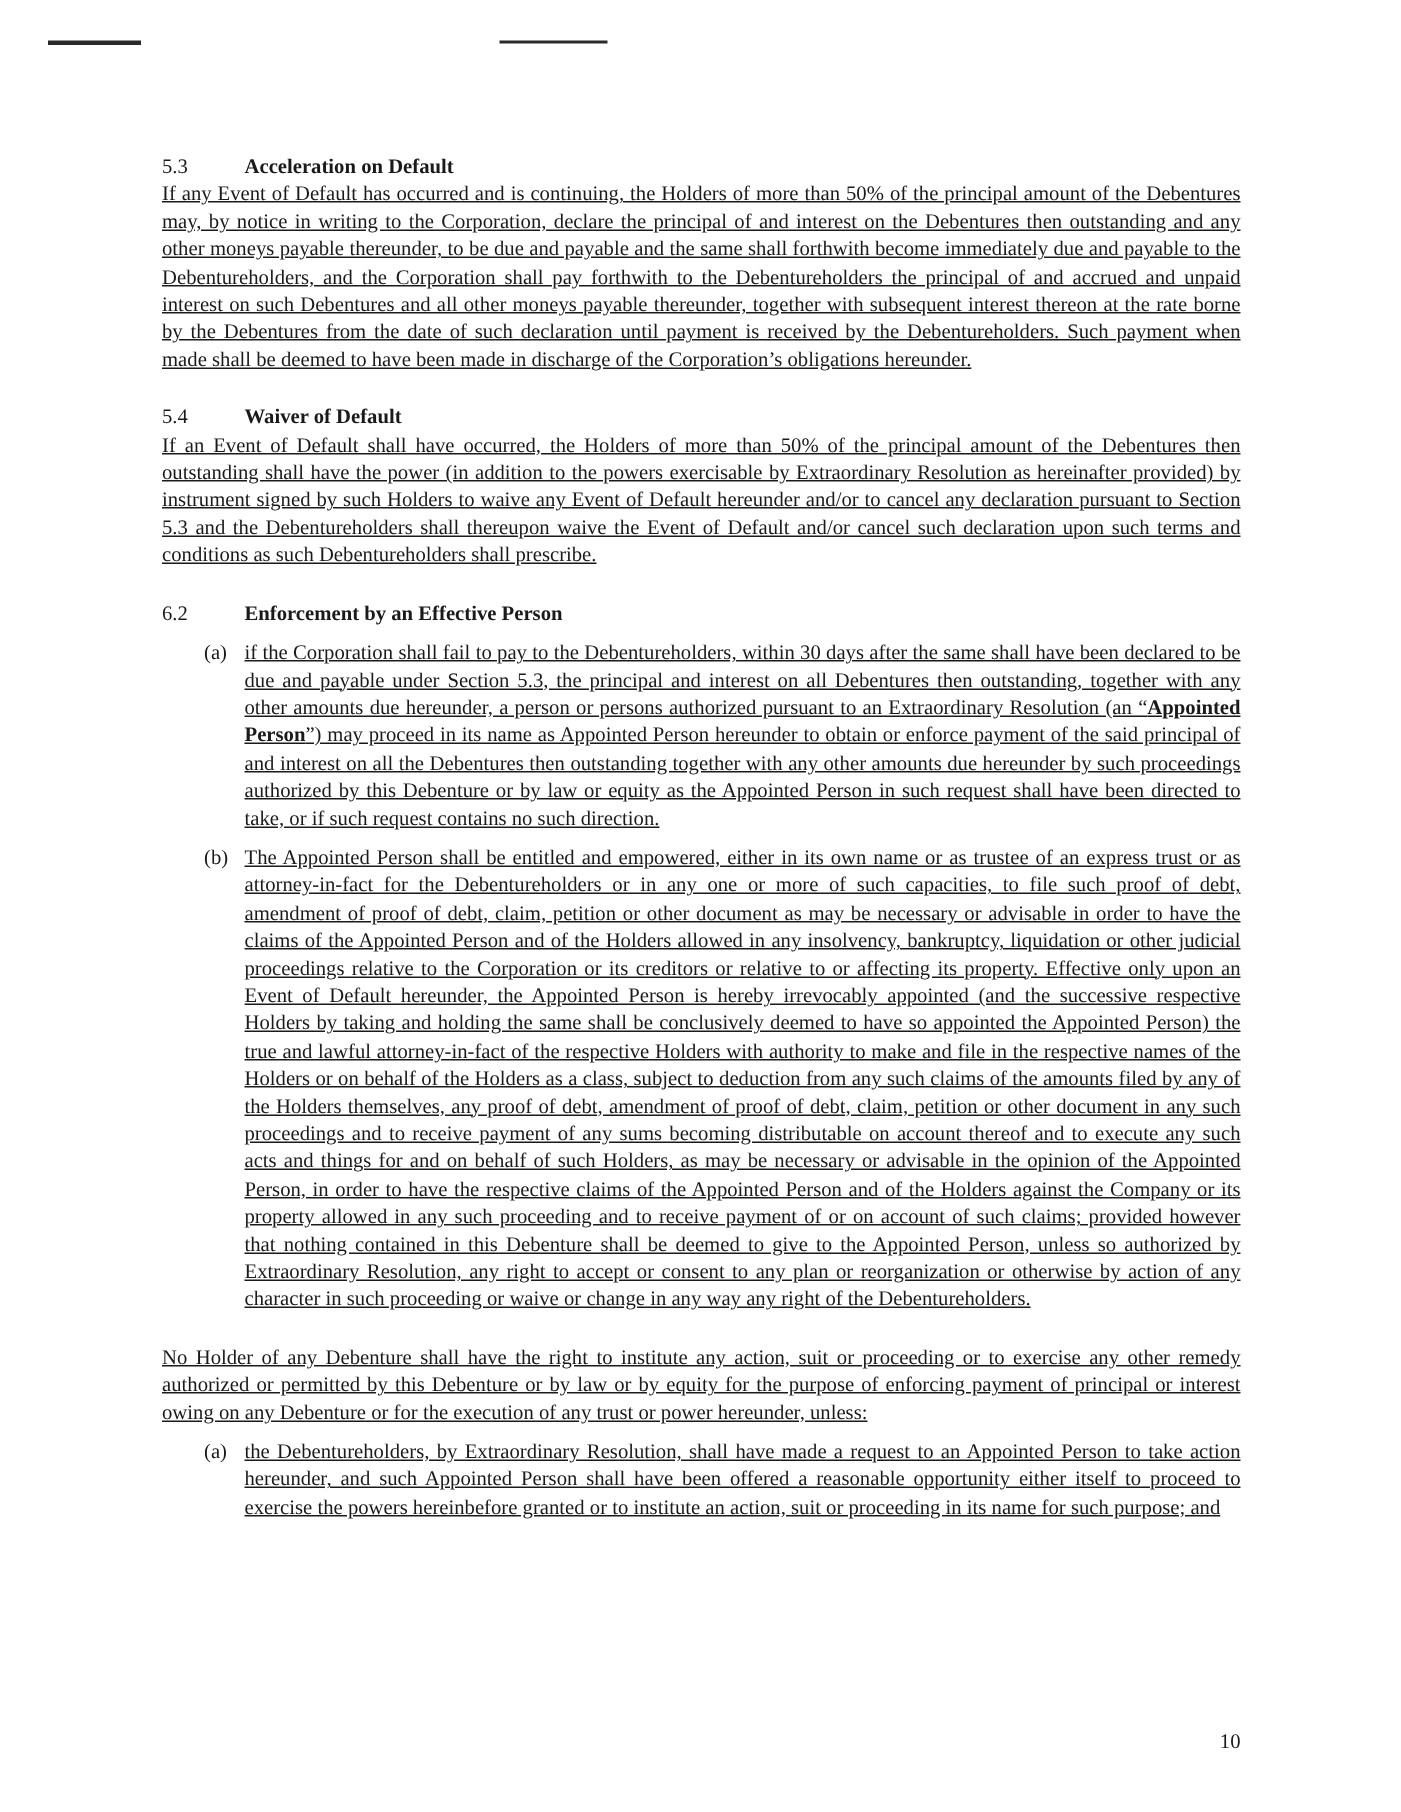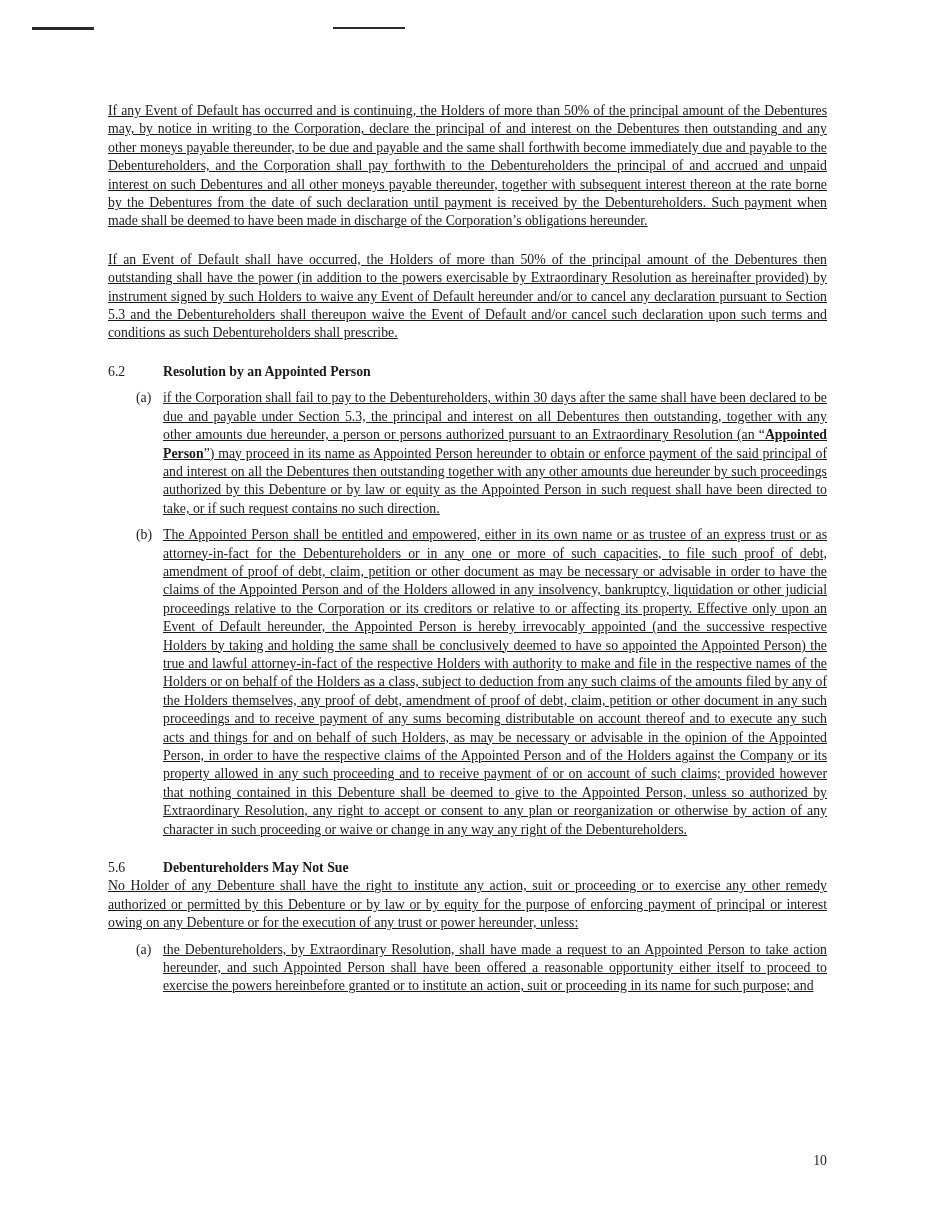--- a/index.html
+++ b/index.html
@@ -65,44 +65,48 @@
 </style>
 </head>
 <body>
 
 <div class="page">
   <div class="artifact artifact-1"></div>
   <div class="artifact artifact-2"></div>
 
   <main class="content" id="doc-body">
       <div class="doc-section">
+        <div class="section-heading">
+          <span class="section-number">5.3</span>
+          <span class="section-title">Acceleration on Default</span>
+        </div>
         <p class="doc-paragraph"><span>If any Event of Default has occurred and is continuing, the Holders of more than 50% of the principal amount of the Debentures may, by notice in writing to the Corporation, declare the principal of and interest on the Debentures then outstanding and any other moneys payable thereunder, to be due and payable and the same shall forthwith become immediately due and payable to the Debentureholders, and the Corporation shall pay forthwith to the Debentureholders the principal of and accrued and unpaid interest on such Debentures and all other moneys payable thereunder, together with subsequent interest thereon at the rate borne by the Debentures from the date of such declaration until payment is received by the Debentureholders. Such payment when made shall be deemed to have been made in discharge of the Corporation’s obligations hereunder.</span></p>
       </div>
       <div class="doc-section">
+        <div class="section-heading">
+          <span class="section-number">5.4</span>
+          <span class="section-title">Waiver of Default</span>
+        </div>
         <p class="doc-paragraph"><span>If an Event of Default shall have occurred, the Holders of more than 50% of the principal amount of the Debentures then outstanding shall have the power (in addition to the powers exercisable by Extraordinary Resolution as hereinafter provided) by instrument signed by such Holders to waive any Event of Default hereunder and/or to cancel any declaration pursuant to Section 5.3 and the Debentureholders shall thereupon waive the Event of Default and/or cancel such declaration upon such terms and conditions as such Debentureholders shall prescribe.</span></p>
       </div>
       <div class="doc-section">
         <div class="section-heading">
           <span class="section-number">6.2</span>
-          <span class="section-title">Resolution by an Appointed Person</span>
+          <span class="section-title">Enforcement by an Effective Person</span>
         </div>
         <div class="doc-item">
           <span class="item-label">(a)</span>
           <div class="item-text"><span>if the Corporation shall fail to pay to the Debentureholders, within 30 days after the same shall have been declared to be due and payable under Section 5.3, the principal and interest on all Debentures then outstanding, together with any other amounts due hereunder, a person or persons authorized pursuant to an Extraordinary Resolution (an “</span><span class="bold">Appointed Person</span><span>”) may proceed in its name as Appointed Person hereunder to obtain or enforce payment of the said principal of and interest on all the Debentures then outstanding together with any other amounts due hereunder by such proceedings authorized by this Debenture or by law or equity as the Appointed Person in such request shall have been directed to take, or if such request contains no such direction.</span></div>
         </div>
         <div class="doc-item">
           <span class="item-label">(b)</span>
           <div class="item-text"><span>The Appointed Person shall be entitled and empowered, either in its own name or as trustee of an express trust or as attorney-in-fact for the Debentureholders or in any one or more of such capacities, to file such proof of debt, amendment of proof of debt, claim, petition or other document as may be necessary or advisable in order to have the claims of the Appointed Person and of the Holders allowed in any insolvency, bankruptcy, liquidation or other judicial proceedings relative to the Corporation or its creditors or relative to or affecting its property. Effective only upon an Event of Default hereunder, the Appointed Person is hereby irrevocably appointed (and the successive respective Holders by taking and holding the same shall be conclusively deemed to have so appointed the Appointed Person) the true and lawful attorney-in-fact of the respective Holders with authority to make and file in the respective names of the Holders or on behalf of the Holders as a class, subject to deduction from any such claims of the amounts filed by any of the Holders themselves, any proof of debt, amendment of proof of debt, claim, petition or other document in any such proceedings and to receive payment of any sums becoming distributable on account thereof and to execute any such acts and things for and on behalf of such Holders, as may be necessary or advisable in the opinion of the Appointed Person, in order to have the respective claims of the Appointed Person and of the Holders against the Company or its property allowed in any such proceeding and to receive payment of or on account of such claims; provided however that nothing contained in this Debenture shall be deemed to give to the Appointed Person, unless so authorized by Extraordinary Resolution, any right to accept or consent to any plan or reorganization or otherwise by action of any character in such proceeding or waive or change in any way any right of the Debentureholders.</span></div>
         </div>
       </div>
       <div class="doc-section">
-        <div class="section-heading">
-          <span class="section-number">5.6</span>
-          <span class="section-title">Debentureholders May Not Sue</span>
-        </div>
         <p class="doc-paragraph"><span>No Holder of any Debenture shall have the right to institute any action, suit or proceeding or to exercise any other remedy authorized or permitted by this Debenture or by law or by equity for the purpose of enforcing payment of principal or interest owing on any Debenture or for the execution of any trust or power hereunder, unless:</span></p>
         <div class="doc-item">
           <span class="item-label">(a)</span>
           <div class="item-text"><span>the Debentureholders, by Extraordinary Resolution, shall have made a request to an Appointed Person to take action hereunder, and such Appointed Person shall have been offered a reasonable opportunity either itself to proceed to exercise the powers hereinbefore granted or to institute an action, suit or proceeding in its name for such purpose; and</span></div>
         </div>
       </div>
     </main>
 
   <div class="page-number">10</div>
 </div>

